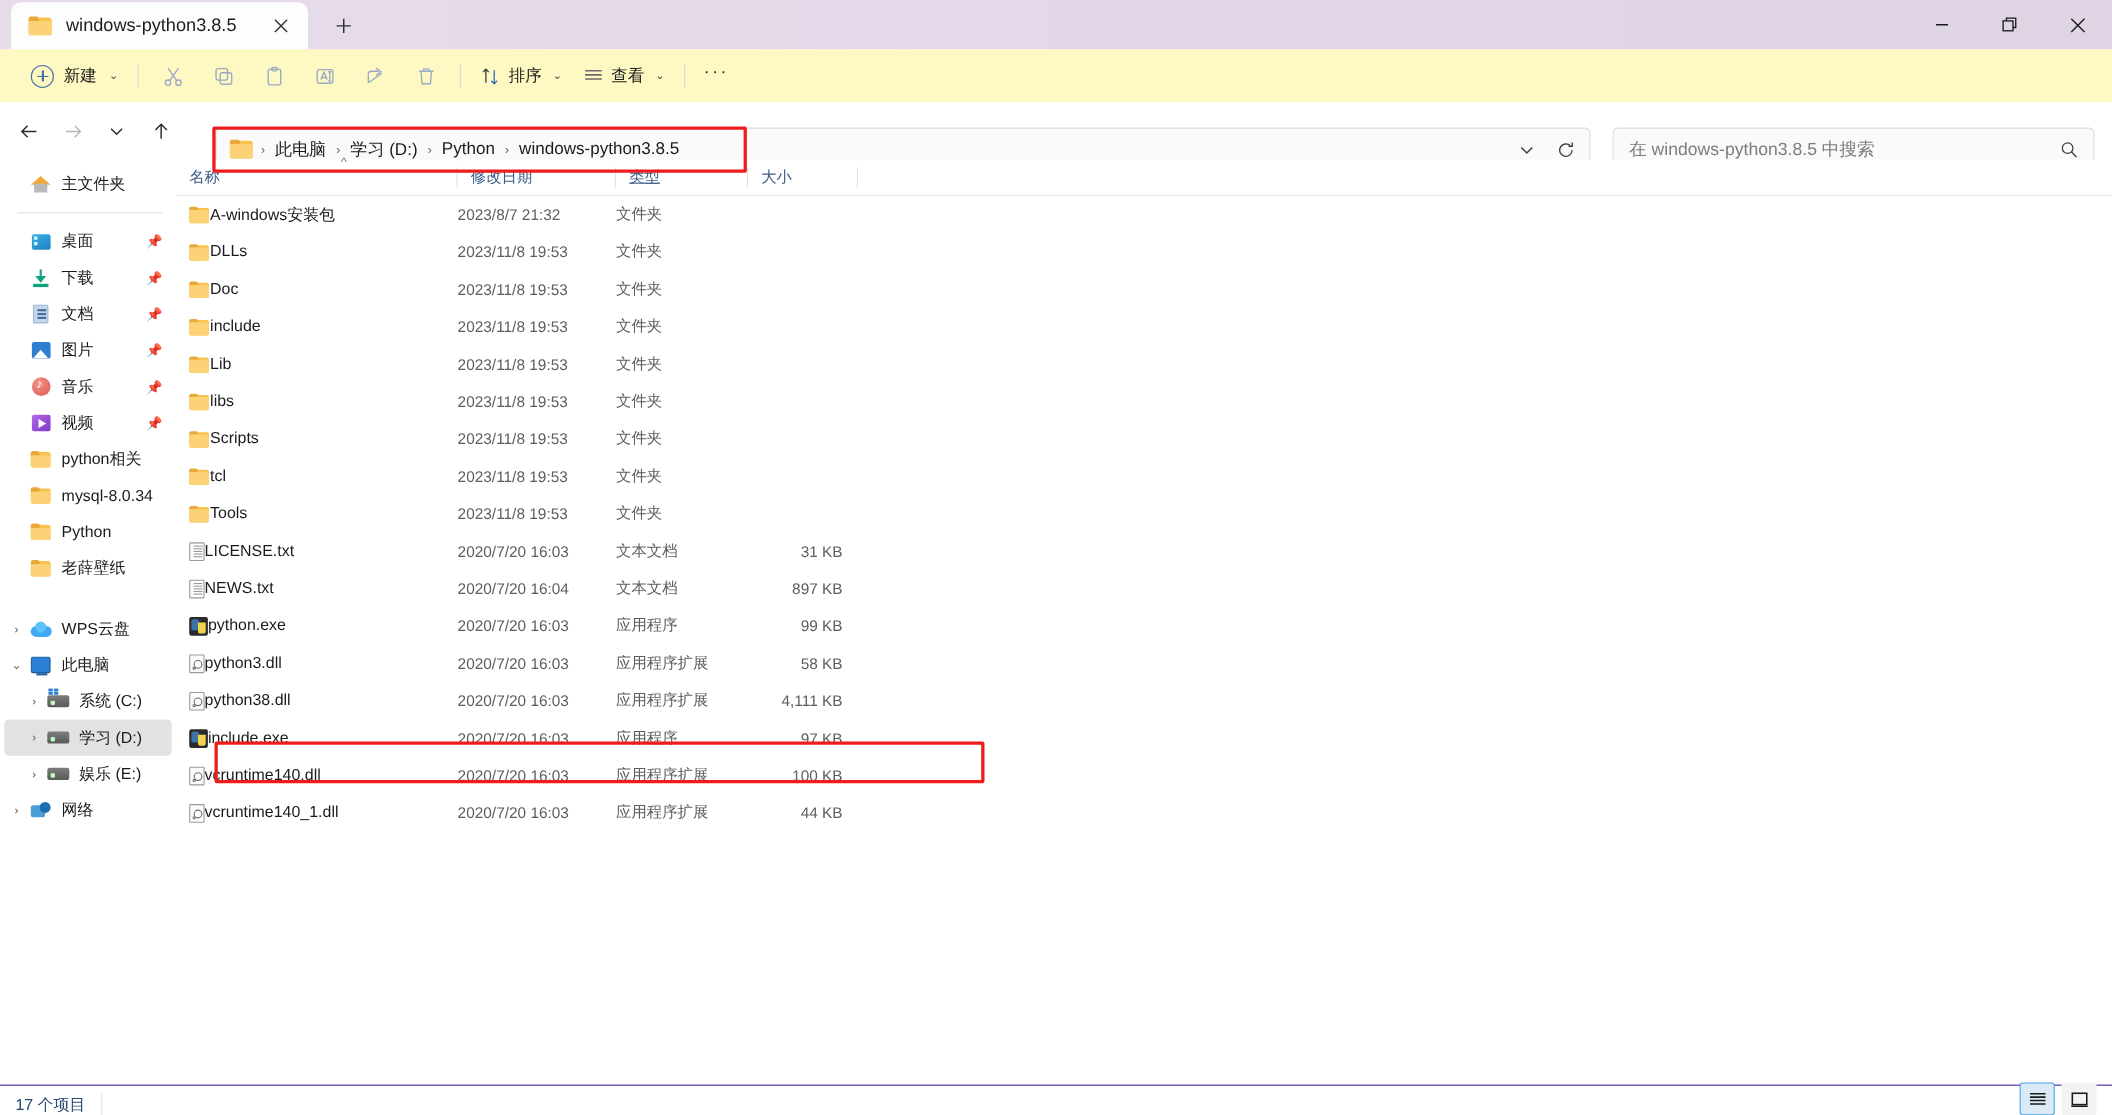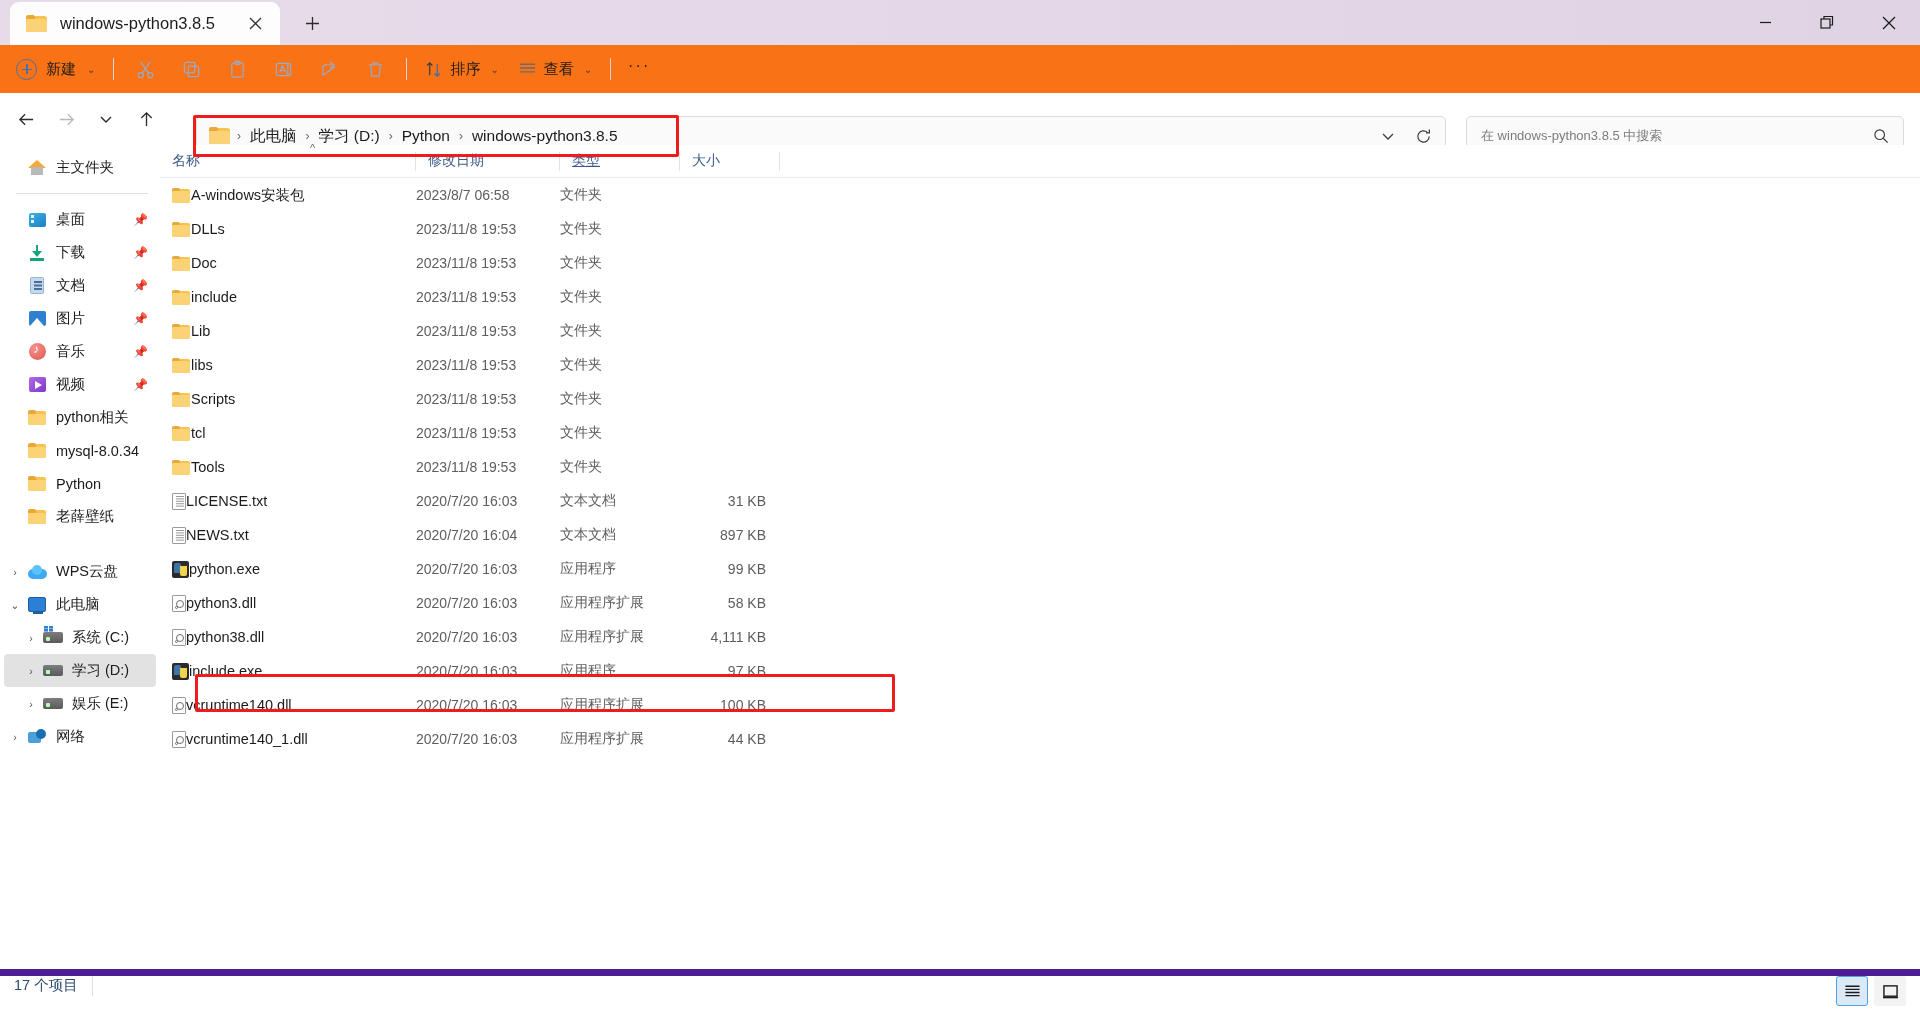--- a/index.html
+++ b/index.html
@@ -50,22 +50,22 @@
   }
   .wincontrols { position:absolute; right:0; top:0; height:45px; display:flex; }
   .wc {
     width:62px; height:45px; display:flex; align-items:center; justify-content:center;
     color:#1b1b1b;
   }
 
   
   .toolbar {
     position:absolute; left:0; top:45px; width:1920px; height:48px;
-    background:#f97316;
-    display:flex; align-items:center; padding-left:10px;
+    background:#fef9c3;
+    display:flex; align-items:center; padding-left:22px;
   }
   .tb-new {
     display:flex; align-items:center; gap:9px; height:34px;
     padding:0 10px 0 6px; border-radius:5px; color:#1b1b1b; font-size:15px;
   }
   .circ-plus {
     width:21px; height:21px; border:1.4px solid #4a6fa8; border-radius:50%;
     position:relative; flex:0 0 auto;
   }
   .circ-plus::before, .circ-plus::after {
@@ -115,21 +115,21 @@
   .crumb-sep { color:#666; font-size:12px; padding:0 2px; }
   .ab-spacer { flex:1 1 auto; }
   .ab-chev { width:34px; height:32px; display:flex; align-items:center; justify-content:center; color:#3b3b3b; font-size:13px; border-radius:4px;}
   .ab-refresh { width:36px; height:32px; display:flex; align-items:center; justify-content:center; color:#3b3b3b; border-radius:4px; }
 
   .searchbox {
     position:absolute; left:1466px; top:116px; width:438px; height:40px;
     background:#fbfafb; border:1px solid #dcdcdc; border-radius:5px;
     display:flex; align-items:center; padding:0 8px 0 14px;
   }
-  .search-placeholder { flex:1 1 auto; font-size:13px; color:#7c7c7c; white-space:nowrap; }
+  .search-placeholder { flex:1 1 auto; font-size:16px; color:#7c7c7c; white-space:nowrap; }
   .search-icon { width:28px; height:28px; display:flex; align-items:center; justify-content:center; color:#3b3b3b; }
 
   
   .sidebar {
     position:absolute; left:0; top:145px; width:160px; height:824px;
     background:#ffffff; overflow:hidden;text-align:center;
   }
   .sb-row {
     height:33px; display:flex; align-items:center; position:relative;
     padding-right:8px; border-radius:4px; margin:0 4px;
@@ -227,23 +227,23 @@
   .ic-exe .c{position:absolute;left:8px;top:5px;width:7px;height:10px;background:#f2d44c;border-radius:0 0 2px 2px;}
   .ic-dll { width:14px; height:17px; background:#fdfdfd; border:1px solid #9a9a9a; border-radius:1px; position:relative; flex:0 0 auto;}
   .ic-dll::after{content:"";position:absolute;left:3px;top:4px;width:6px;height:6px;border:1.6px solid #6d6d6d;border-radius:50%;}
   .ic-dll i{position:absolute;left:1.5px;bottom:1.5px;width:3.5px;height:3.5px;border:1.2px solid #6d6d6d;border-radius:50%;display:block;}
 
   
   .redbox { position:absolute; border:3px solid #ee1c1c; border-radius:2px; pointer-events:none; }
 
   
   .statusbar {
-    position:absolute; left:0; bottom:0; width:1920px; height:45px;
-    border-top:7px solid #4c1d95; background:#ffffff;
-    display:flex; align-items:flex-start;
+    position:absolute; left:0; bottom:0; width:1920px; height:28px;
+    border-top:1px solid #4c1d95; background:#ffffff;
+    display:flex; align-items:flex-end;
   }
   .status-text { margin-left:14px; font-size:14.5px; color:#2b4a72; }
   .status-div { width:1px; height:20px; background:#e0e0e0; margin-left:14px; }
   .view-toggles { position:absolute; right:14px; display:flex; gap:6px; align-items:center; }
   .vt {
     width:32px; height:30px; display:flex; align-items:center; justify-content:center;
     border-radius:3px; background:#f3f3f3; color:#1b1b1b;
   }
   .vt.active { background:#dceaf7; border:1.6px solid #4ba3e3; }
 </style>
@@ -596,21 +596,21 @@
     <div class="rows" id="rows">
         <div class="row">
           <div class="cell-name">
             <span class="ic-folder">
               <span class="b"></span>
               <span class="t"></span>
               <span class="f"></span>
             </span>
             <span class="nm">A-windows安装包</span>
           </div>
-          <div class="cell-date">2023/8/7 06:58</div>
+          <div class="cell-date">2023/8/7 21:32</div>
           <div class="cell-type">文件夹</div>
           <div class="cell-size"></div>
         </div>
         <div class="row">
           <div class="cell-name">
             <span class="ic-folder">
               <span class="b"></span>
               <span class="t"></span>
               <span class="f"></span>
             </span>

